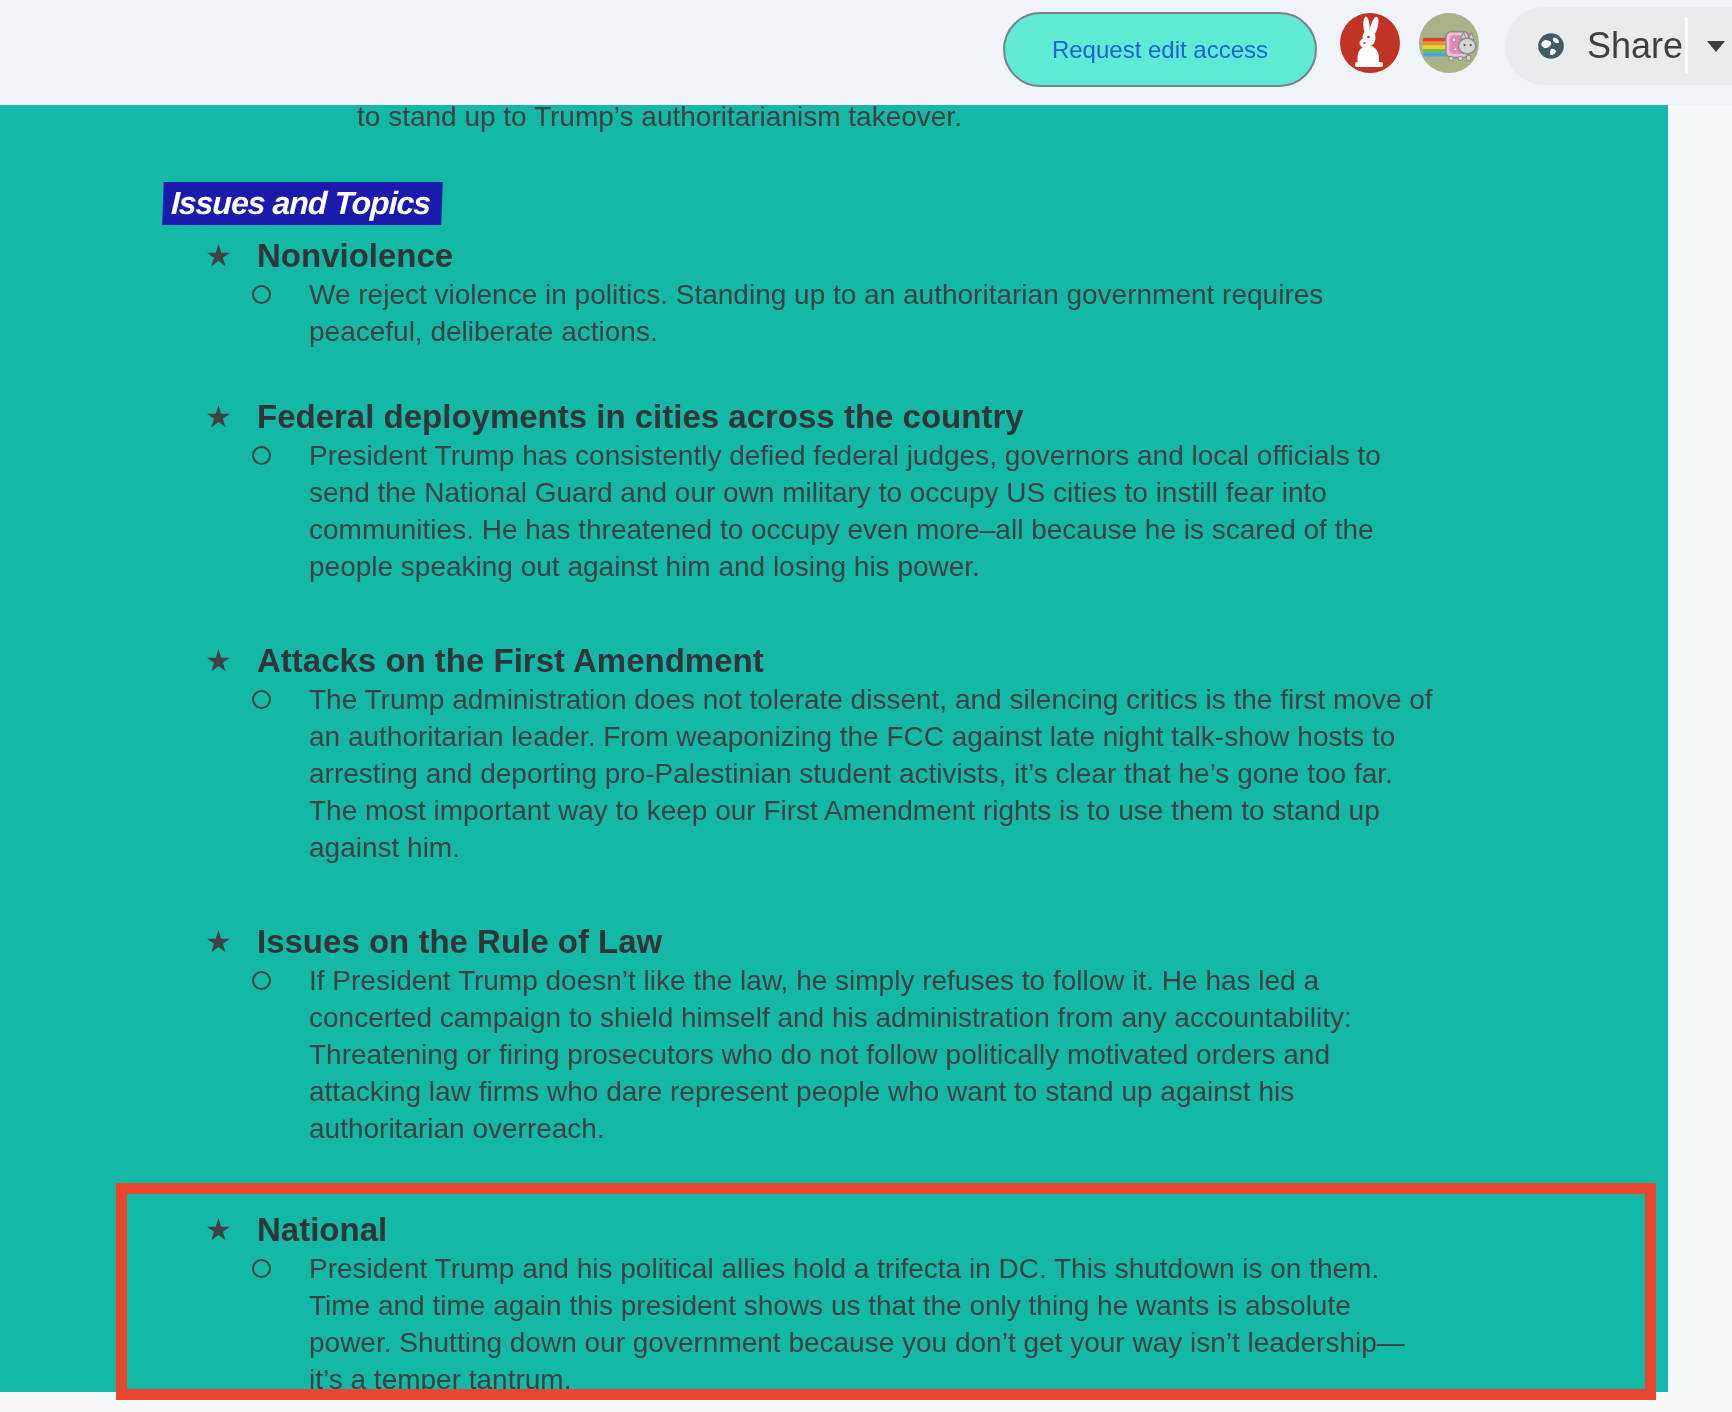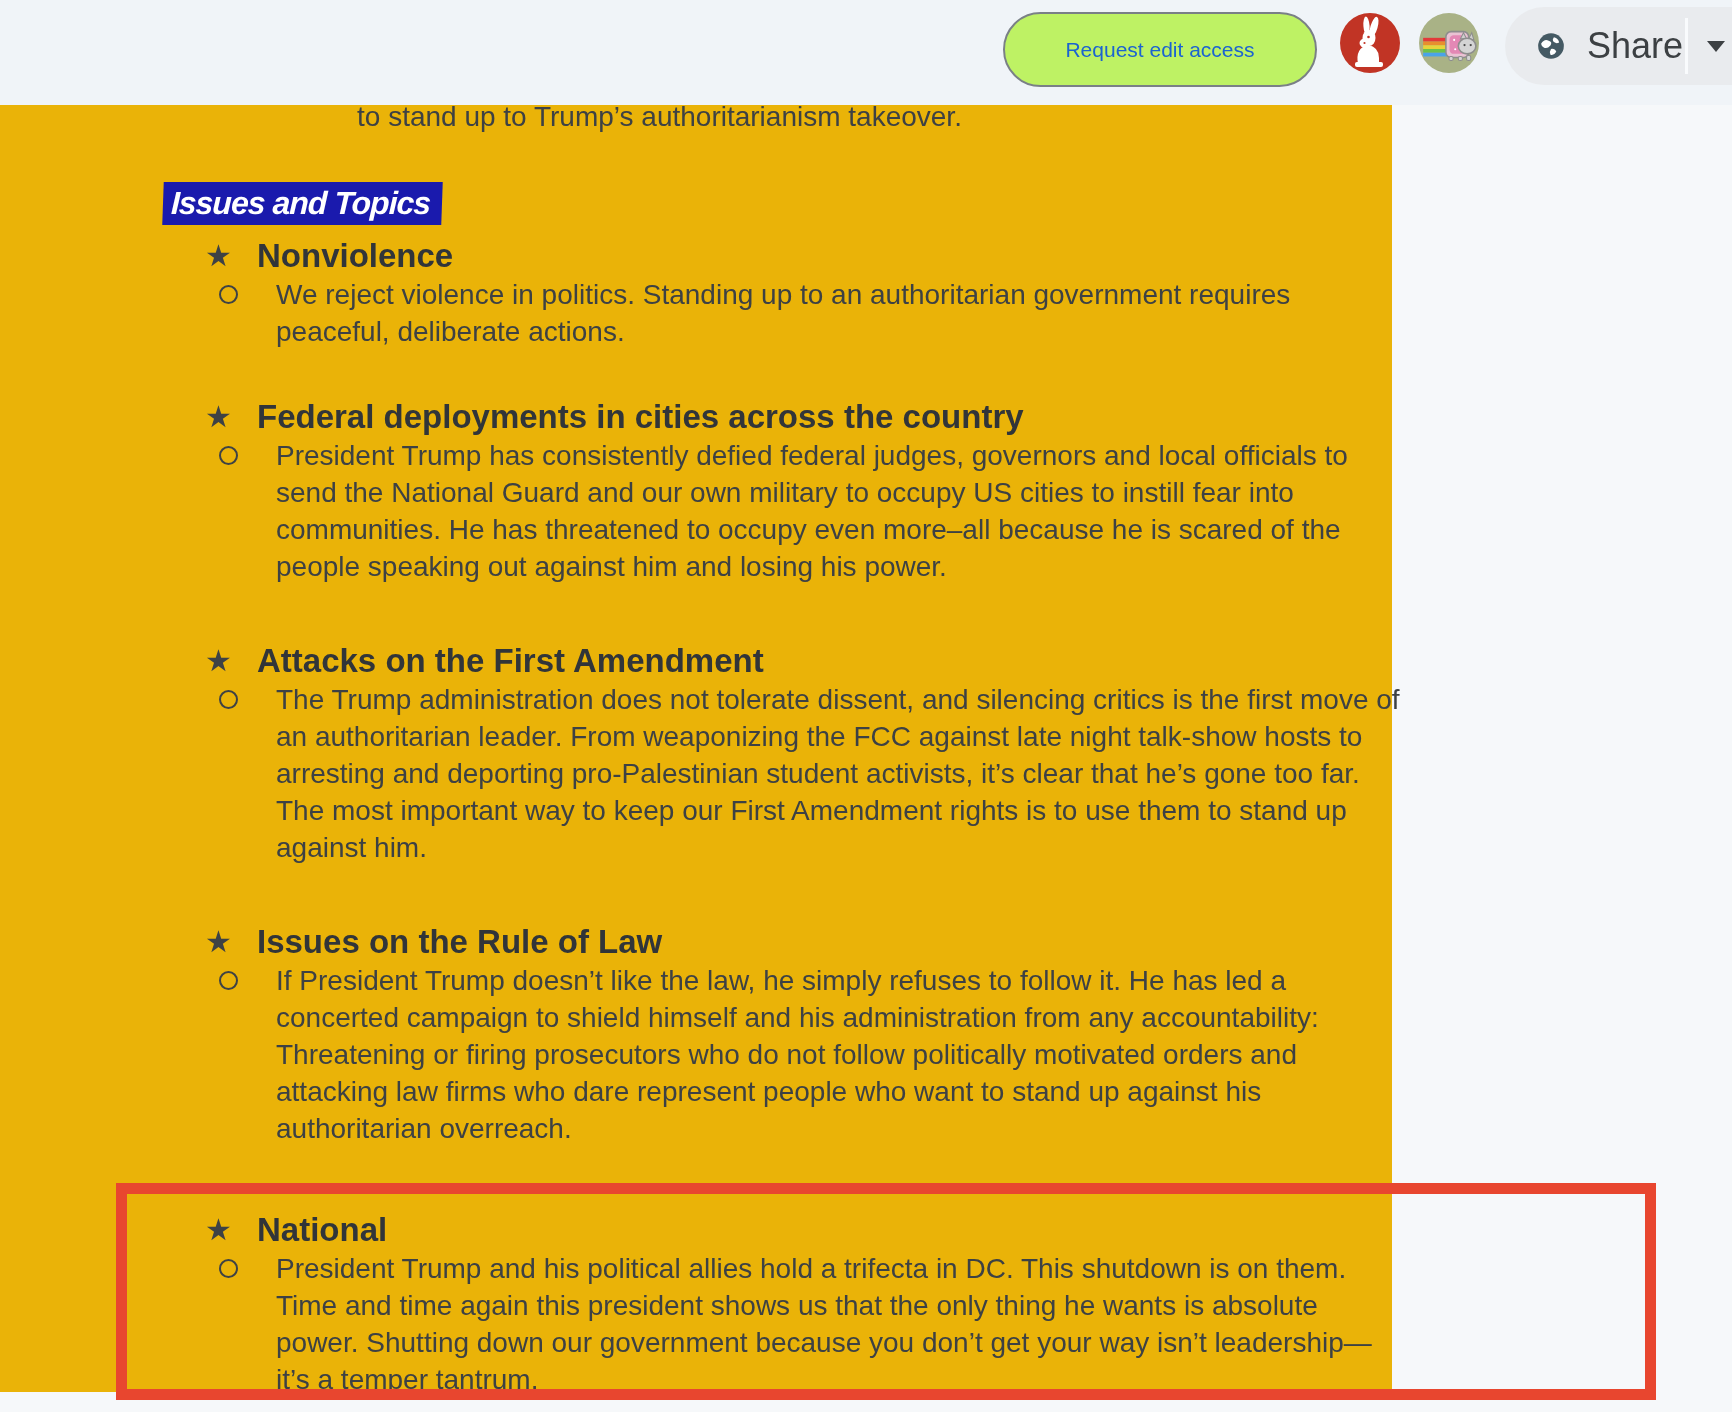--- a/index.html
+++ b/index.html
@@ -4,22 +4,22 @@
 <style>
   * { margin:0; padding:0; box-sizing:border-box; }
   html,body { width:1732px; height:1412px; }
   body {
     font-family:"Liberation Sans", sans-serif;
     position:relative; overflow:hidden;
     background:#f6f8fa;
   }
   
   .page {
-    position:absolute; left:0; top:0; width:1392px; height:1392px;
-    background:#eab308;
+    position:absolute; left:0; top:0; width:1668px; height:1392px;
+    background:#14b8a6;
   }
   .intro-line {
     position:absolute; left:357px; top:98px;
     font-size:28px; line-height:37px; color:#3d4144; white-space:nowrap;
   }
   .topic-heading {
     position:absolute; left:163px; top:182px; height:43px;
     background:#1a1aad; color:#ffffff;
     font-size:32px; font-weight:bold; font-style:italic;
     letter-spacing:-1px; line-height:36px; padding:3px 12px 4px 8px;
@@ -29,40 +29,40 @@
   .s1 { top:237px; } .s2 { top:398px; } .s3 { top:642px; } .s4 { top:923px; } .s5 { top:1211px; }
   .section-title-row { display:flex; align-items:flex-start; }
   .star-bullet {
     width:36px; margin-right:16px; font-size:30px; line-height:37px;
     color:#3e4245; text-align:left; flex:0 0 auto;
   }
   .section-title {
     font-size:33px; font-weight:bold; line-height:37px; color:#313539;
   }
   .section-body {
-    position:relative; margin-left:71px; margin-top:2px; width:1128px;
+    position:relative; margin-left:104px; margin-top:2px; width:1128px;
     font-size:28px; line-height:37px; color:#3d4144;
   }
   .circle-bullet {
     position:absolute; left:-57px; top:9px; width:19px; height:19px;
     border:2.5px solid #3e4245; border-radius:50%;
   }
   .annotation-box {
     position:absolute; left:116px; top:1183px; width:1540px; height:217px;
     border:11px solid #e8462f; z-index:5; pointer-events:none;
   }
   
   .topbar {
     position:absolute; left:0; top:0; width:1732px; height:105px;
     background:#f0f4f8; z-index:20;
   }
   .request-btn {
     position:absolute; left:1003px; top:12px; width:314px; height:75px;
-    background:#bef264; border:2px solid #7a8086; border-radius:38px;
-    color:#1b63d1; font-size:21px; font-weight:500;
+    background:#5eead4; border:2px solid #7a8086; border-radius:38px;
+    color:#1b63d1; font-size:24px; font-weight:500;
     font-family:"Liberation Sans", sans-serif;
     display:flex; align-items:center; justify-content:center; cursor:pointer;
   }
   .avatar {
     position:absolute; top:13px; width:60px; height:60px; border-radius:50%;
     overflow:hidden; cursor:pointer;
   }
   .avatar-donkey { left:1340px; background:#c13425; }
   .avatar-nyan  { left:1419px; background:#a9b286; }
   .share-btn {

